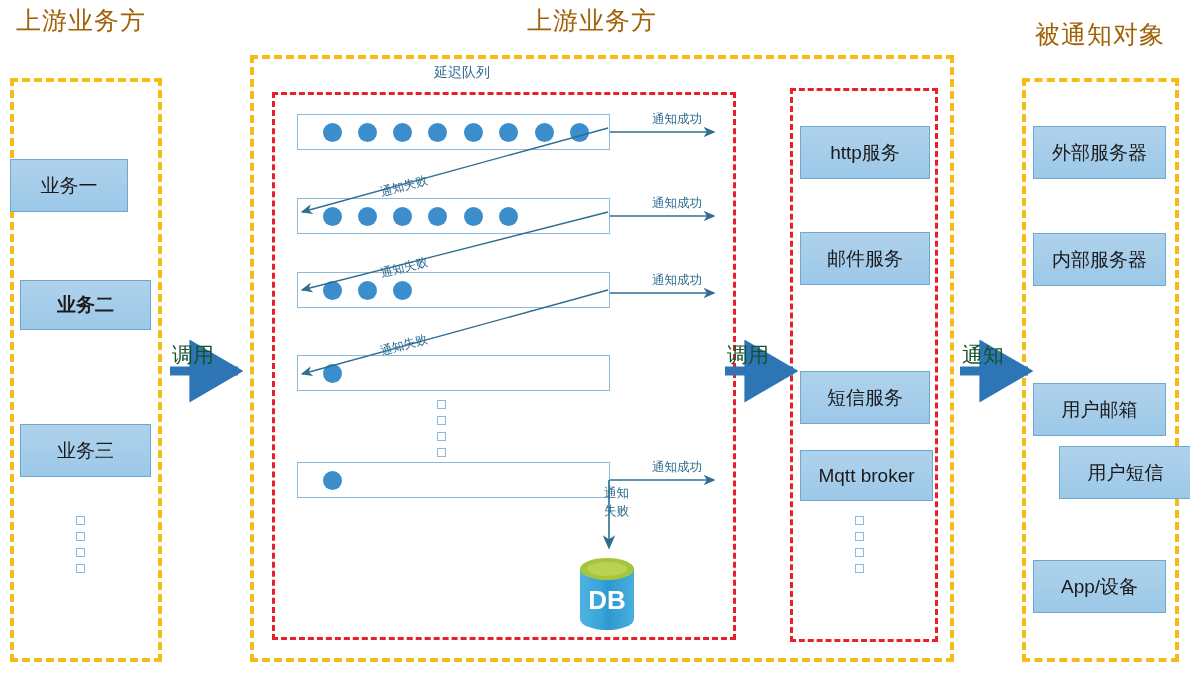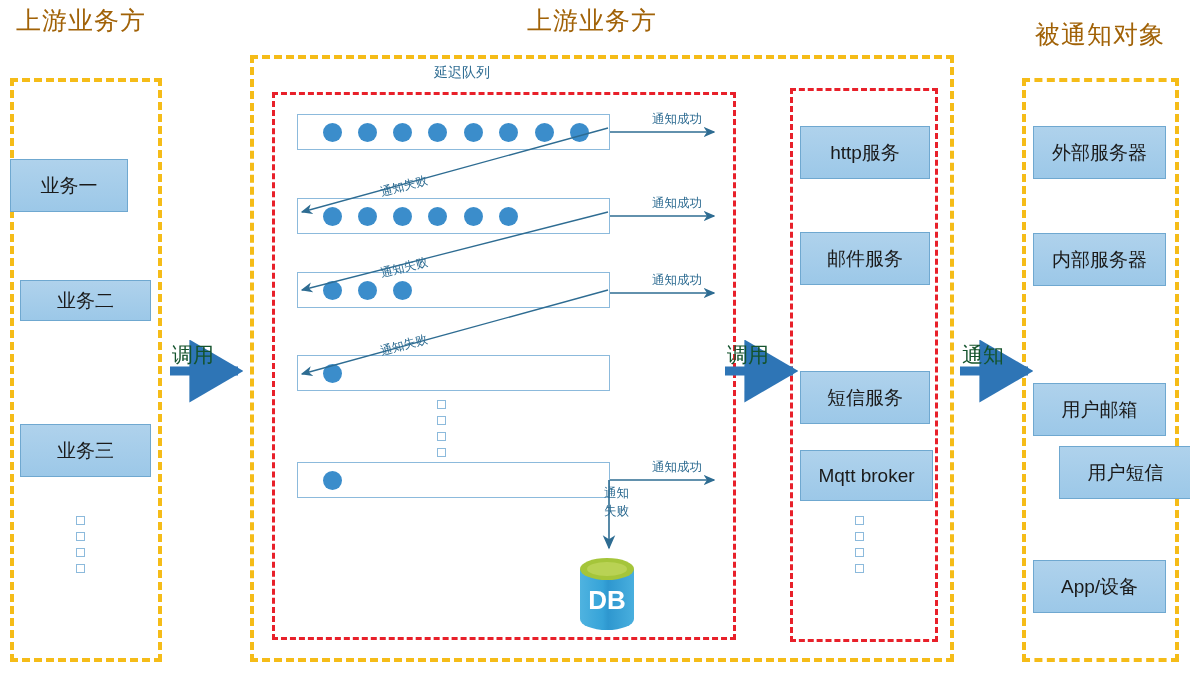--- a/index.html
+++ b/index.html
@@ -112,21 +112,21 @@
 
   <div class="sec-title" style="left:16px;top:8px;">上游业务方</div>
   <div class="sec-title" style="left:527px;top:8px;">上游业务方</div>
   <div class="sec-title" style="left:1035px;top:22px;">被通知对象</div>
 
   <div class="dash-yellow" style="left:10px;top:78px;width:152px;height:584px;"></div>
 
   <div class="node-box" style="left:10px;top:131px;width:118px;height:53px;margin-top:28px;">
     <span>业务一</span>
   </div>
-  <div class="node-box" style="left:20px;top:280px;width:131px;height:41px;">
+  <div class="node-box" style="left:20px;top:280px;width:131px;height:50px;font-weight:bold;">
     <span>业务二</span>
   </div>
   <div class="node-box" style="left:20px;top:424px;width:131px;height:53px;">
     <span>业务三</span>
   </div>
   <div class="vdots" style="left:76px;top:516px;">
     <i></i>
     <i></i>
     <i></i>
     <i></i>

